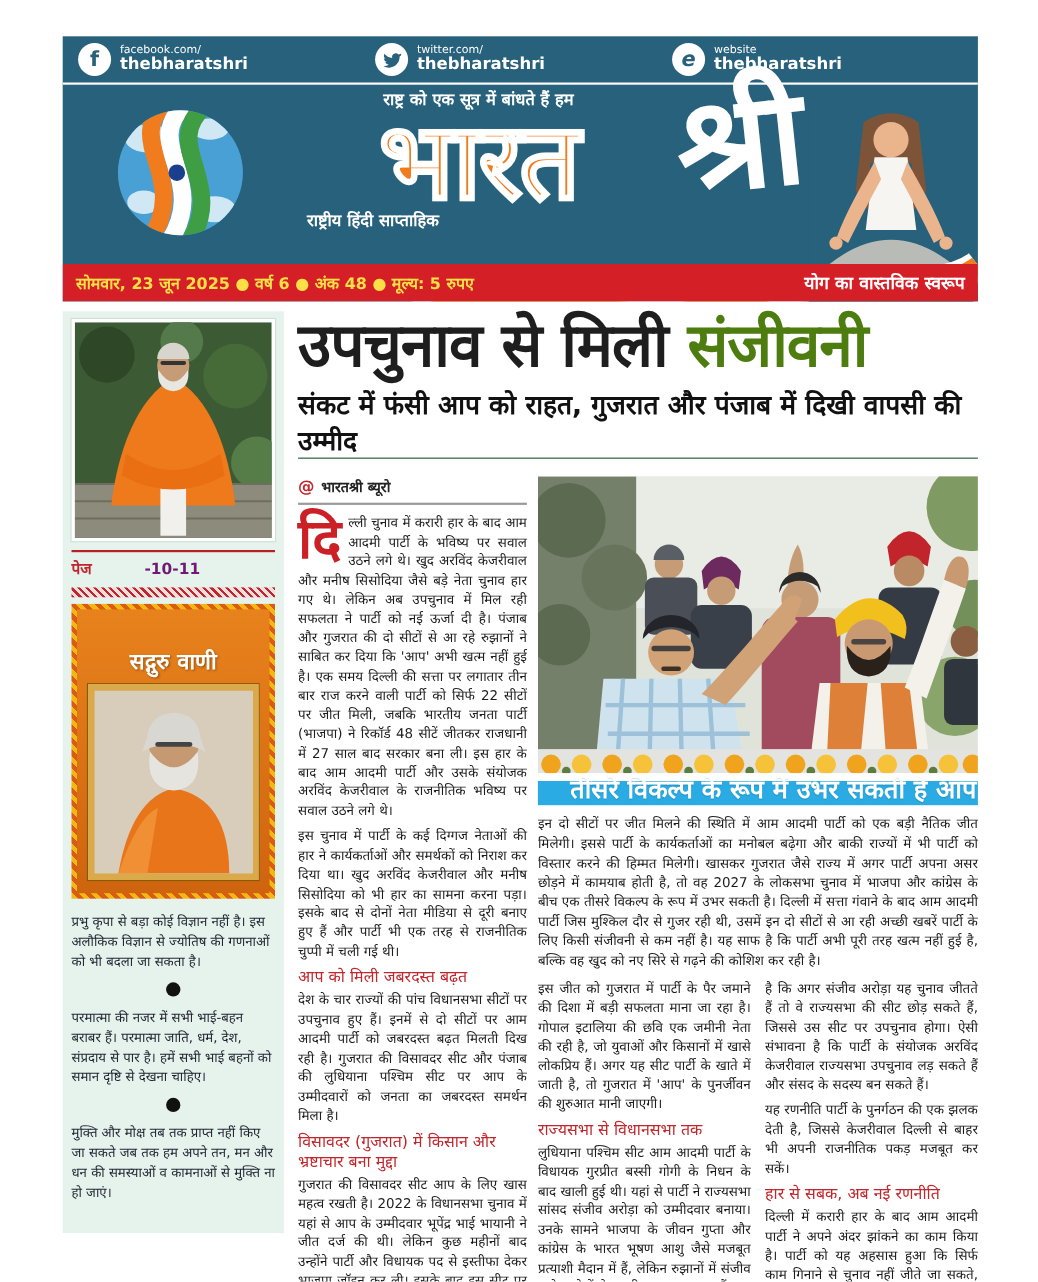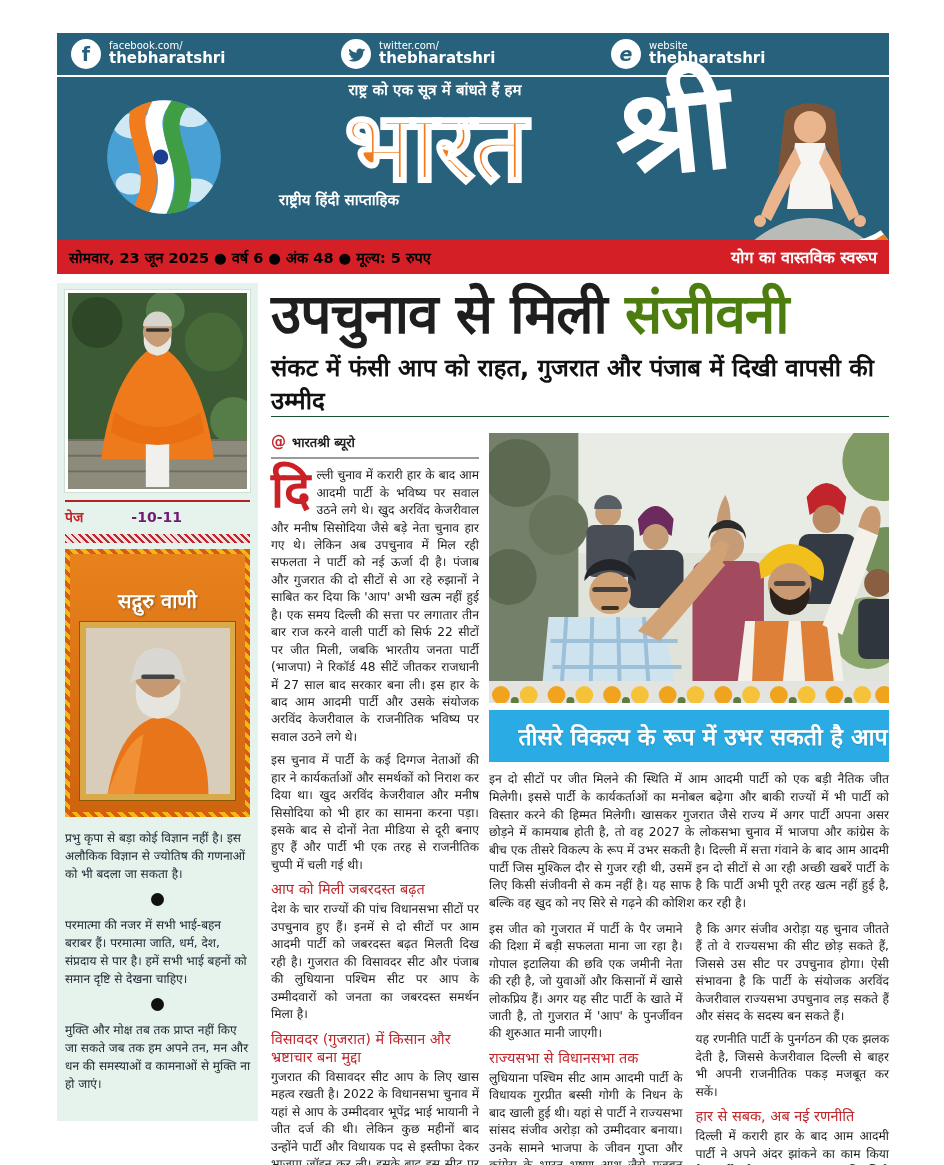--- a/index.html
+++ b/index.html
@@ -20,21 +20,21 @@
   .globe { position:absolute; left:48px; top:6px; width:118px; height:148px; }
   .brand-center { position:absolute; left:178px; top:2px; width:400px; text-align:center; }
   .tagline { color:#fff; font-size:15px; font-weight:bold; }
   .brand-main { font-size:96px; line-height:1.0; font-weight:bold; color:#f07c1e; -webkit-text-stroke:3px #ffffff; text-shadow:0 0 2px #fff; letter-spacing:-2px; }
   .brand-sub { color:#fff; font-size:15px; font-weight:bold; text-align:left; padding-left:44px; margin-top:-6px; }
   .brand-suffix { position:absolute; right:158px; top:-6px; font-size:120px; font-weight:bold; color:#fff; transform:rotate(-6deg); z-index:4; line-height:1; }
   .yoga-fig { position:absolute; right:4px; top:12px; width:150px; height:195px; z-index:2; }
   .swoosh { position:absolute; left:0; top:138px; width:832px; height:103px; z-index:2; pointer-events:none; }
 
   .date-bar { position:absolute; left:0; bottom:0; width:100%; height:34px; background:#d41f26; display:flex; align-items:center; justify-content:space-between; padding:0 12px; z-index:1; }
-  .date-left { color:#000000; font-weight:bold; font-size:14.5px; }
+  .date-left { color:#fde047; font-weight:bold; font-size:14.5px; }
   .date-right { color:#fff; font-weight:bold; font-size:16px; z-index:3; }
 
   
   .content { display:flex; gap:13px; margin-top:9px; }
   .sidebar { width:201px; flex:0 0 auto; background:#e6f2ec; padding:7px 8px 14px 8px; height:838px; }
   .mainarea { flex:1; }
 
   
   .sadhu-frame { border:3px solid #fff; outline:1px solid #cfe0d6; }
   .sadhu-frame svg { display:block; }
@@ -60,21 +60,21 @@
   .byline { display:flex; align-items:center; gap:6px; font-size:13px; font-weight:bold; color:#222; }
   .byline .at { color:#c0272d; font-size:15px; }
   .byline-rule { border:none; border-top:2px solid #9a9a9a; margin:6px 0 8px 0; }
   .para { font-size:12.2px; line-height:1.43; color:#1c1c1c; text-align:justify; margin-bottom:6px; }
   .dropcap { float:left; color:#cc2027; font-size:50px; line-height:.82; font-weight:bold; padding:3px 6px 0 0; }
   .subhead-red { color:#c0272d; font-size:14.5px; font-weight:normal; margin:2px 0 3px 0; line-height:1.25; }
 
   .right-zone { flex:1; }
   .news-photo { width:100%; height:270px; overflow:hidden; }
   .news-photo svg { display:block; }
-  .banner { margin-top:7px; height:52px; background:#2aabe3; display:flex; align-items:center; }
+  .banner { margin-top:7px; height:22px; background:#2aabe3; display:flex; align-items:flex-end; }
   .banner-sq { width:28px; background:#90d5f5; flex:0 0 auto; }
   .banner-txt { flex:1; color:#fff; font-size:23px; font-weight:bold; display:flex; align-items:center; justify-content:center; text-shadow:0 1px 1px rgba(0,0,0,.15); }
   .wide-para { margin-top:9px; font-size:12.2px; line-height:1.45; color:#1c1c1c; text-align:justify; }
   .two-cols { display:flex; gap:13px; margin-top:8px; }
   .tc { flex:1; }
 </style>
 </head>
 <body>
 
 <div class="sheet">

